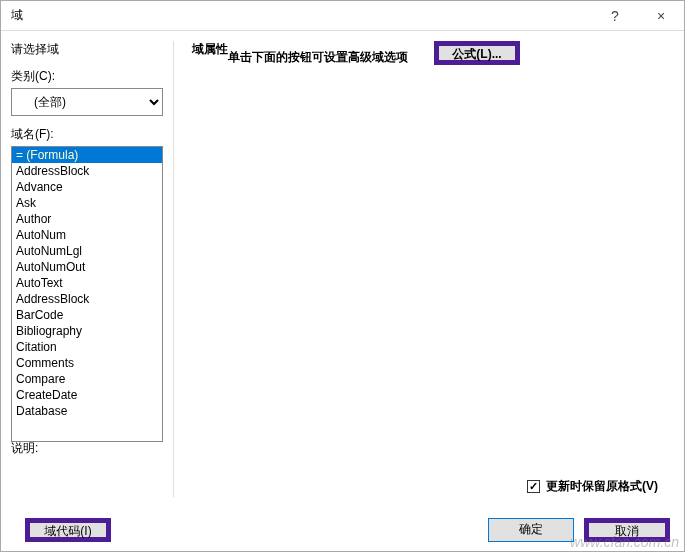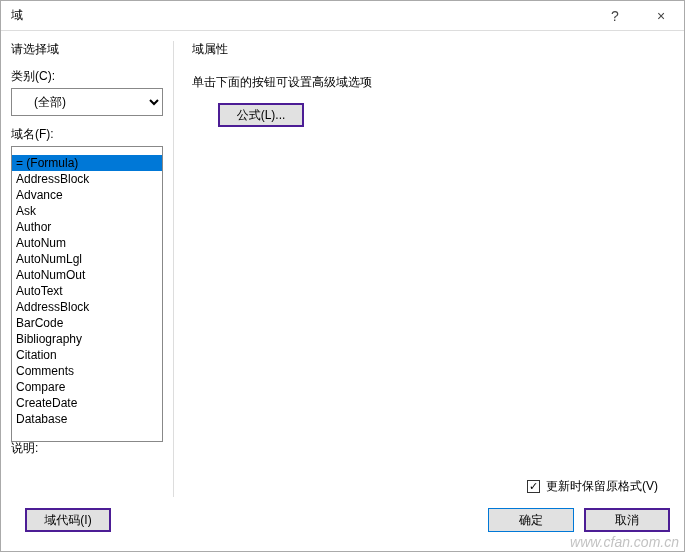--- a/index.html
+++ b/index.html
@@ -45,21 +45,22 @@
     .divider-v {
       width: 1px;
       background: #ddd;
       margin-top: 10px;
       margin-bottom: 10px;
     }
     .right-pane {
       flex: 1;
       padding: 10px 22px 0 18px;
       display: flex;
-      flex-direction: column;
+      flex-direction: row;
+      font-weight: bold;
     }
     .section-label { margin-bottom: 8px; }
     .small-label { margin: 10px 0 3px 0; }
     select {
       width: 100%;
       height: 28px;
       border: 1px solid #888;
       background: #fff;
       font: inherit;
       padding: 0 18px;
@@ -71,31 +72,30 @@
       overflow-y: scroll;
       background: #fff;
     }
     .listbox .item {
       padding: 1px 4px;
       white-space: nowrap;
       cursor: default;
     }
     .listbox .item.selected {
       background: #0078d7;
-      color: #000000;
-      margin-top: 8px;
+      color: #fef9c3;
     }
     .listbox::-webkit-scrollbar { width: 17px; }
     .listbox::-webkit-scrollbar-track { background: #f0f0f0; }
     .listbox::-webkit-scrollbar-thumb { background: #c0c0c0; }
     .hint { margin: 8px 0 12px 0; }
     .btn {
       min-width: 86px;
       height: 24px;
-      border: 2px solid #4c1d95;
+      border: 5px solid #4c1d95;
       background: #e1e1e1;
       font: inherit;
       padding: 0 12px;
       cursor: default;
     }
     .btn.default { border: 1px solid #0078d7; }
     .formula-row { padding-left: 26px; }
     .preserve-row {
       position: absolute;
       bottom: 12px;
@@ -117,21 +117,21 @@
       position: absolute;
       left: 10px;
       bottom: 44px;
     }
     .desc-label { margin-bottom: 6px; }
     .desc-text { padding-left: 12px; }
     .bottom-bar {
       height: 44px;
       border-top: 1px solid transparent;
       display: flex;
-      align-items: flex-start;
+      align-items: center;
       padding: 0 14px;
     }
     .bottom-bar .spacer { flex: 1; }
     .bottom-bar .btn { margin-left: 10px; }
     .watermark {
       position: absolute;
       right: 6px;
       bottom: 2px;
       font-size: 14px;
       color: rgba(120,120,120,0.45);

